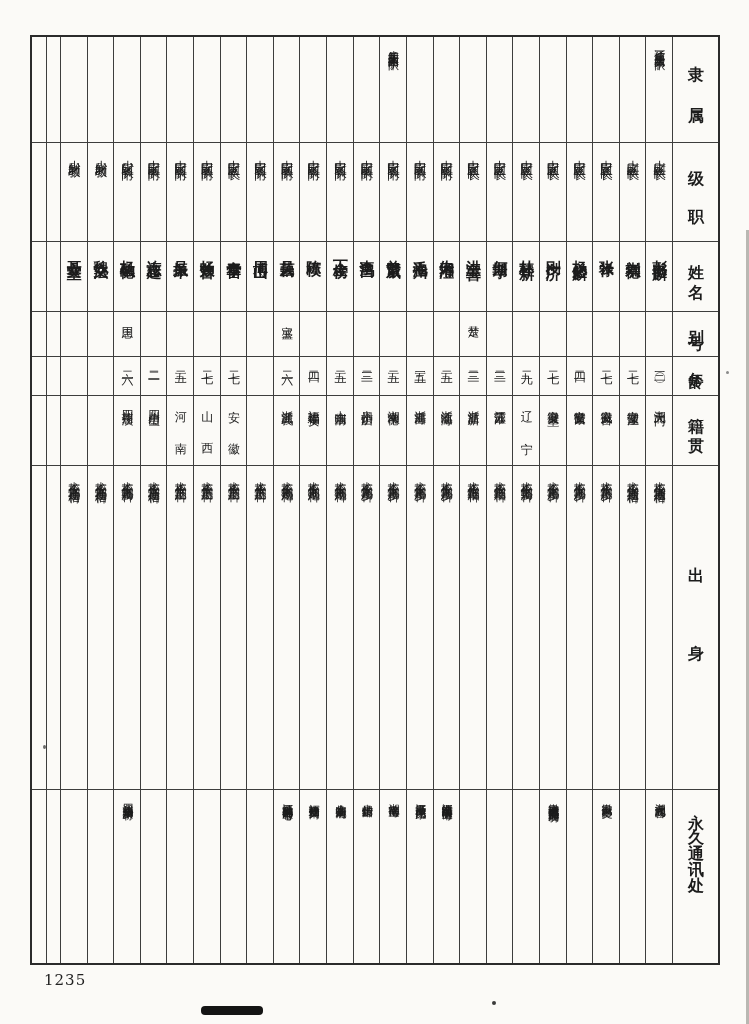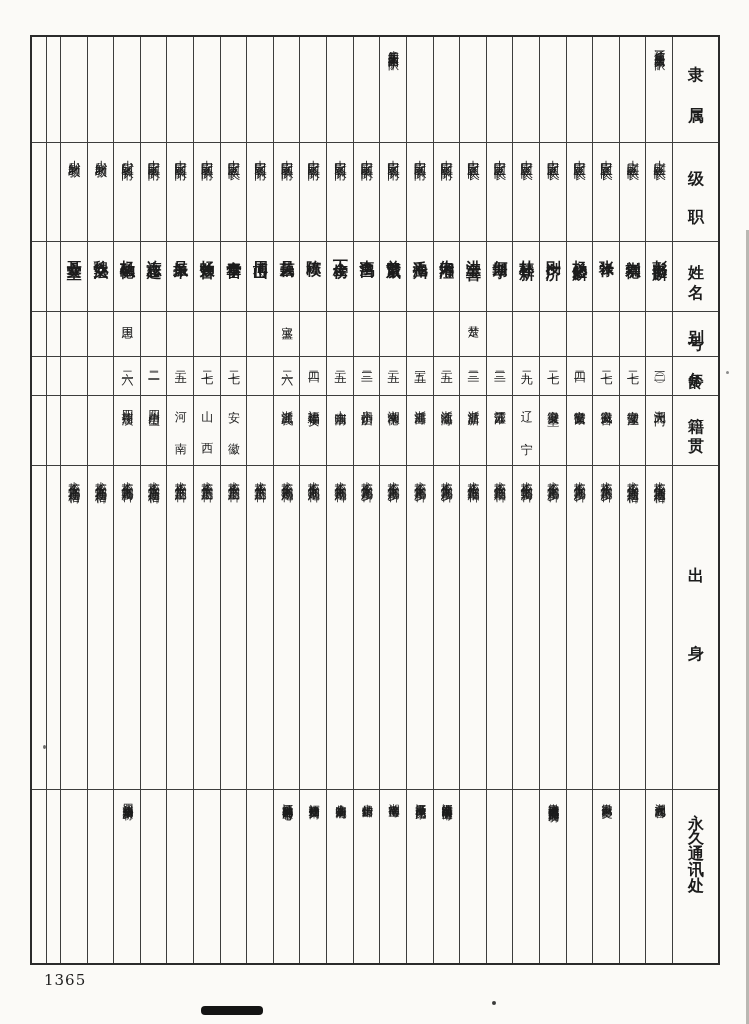--- a/index.html
+++ b/index.html
@@ -729,20 +729,20 @@
         <div class="cell r1"></div>
         <div class="cell r2"></div>
         <div class="cell r3"></div>
         <div class="cell r4"></div>
         <div class="cell r5"></div>
         <div class="cell r6"></div>
         <div class="cell r7"></div>
       </div>
     </div>
 
-  <div class="page-number">1365</div>
+  <div class="page-number">1235</div>
 
   <div class="edge-shade"></div>
   <div class="smudge"></div>
   <div class="dot-a"></div>
   <div class="dot-b"></div>
   <div class="dot-c"></div>
 </div>
 
 </body></html>

